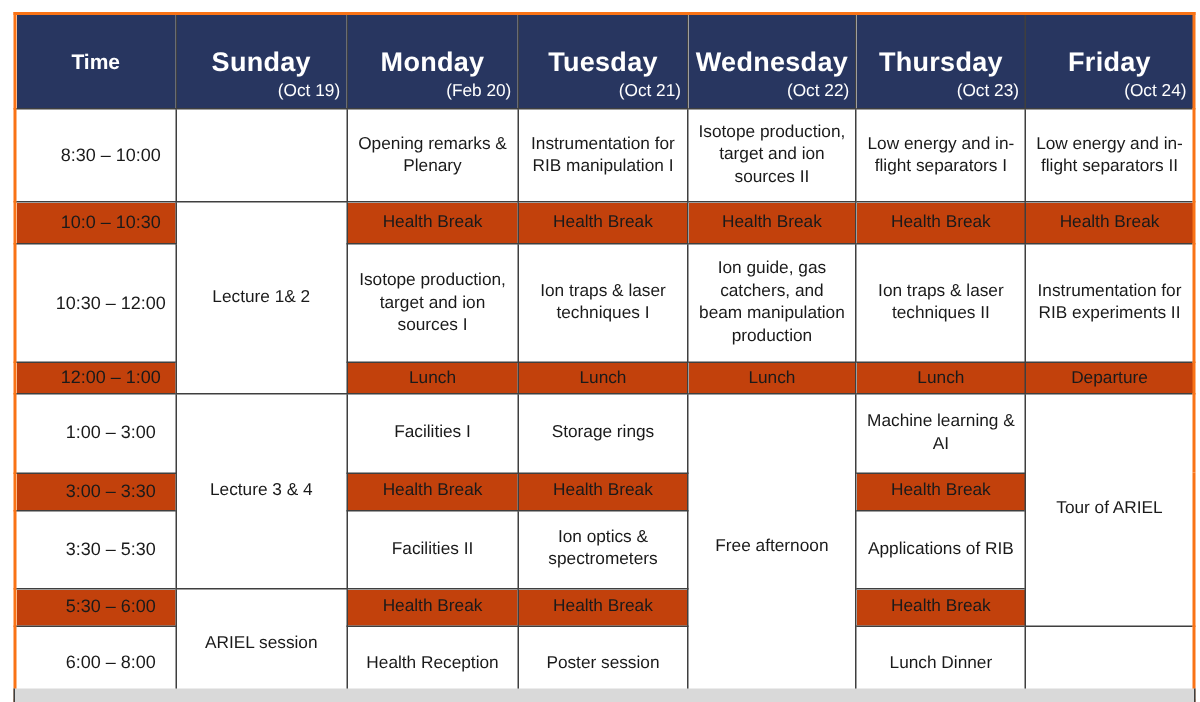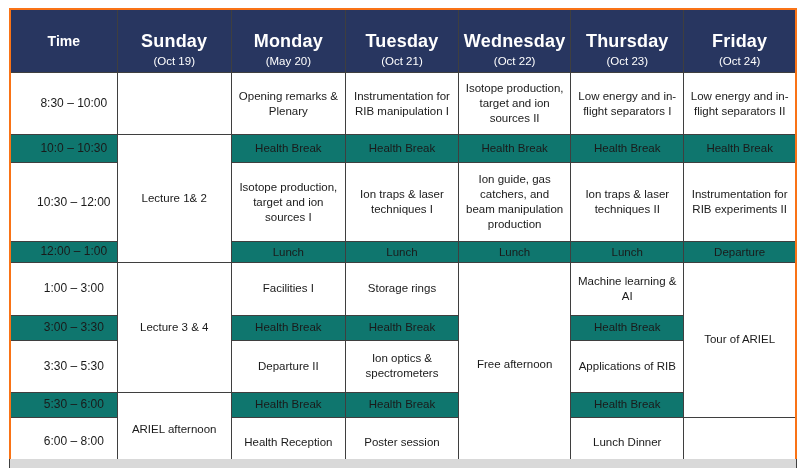--- a/index.html
+++ b/index.html
@@ -45,32 +45,33 @@
     font-size: 18px;
     font-weight: 700;
     letter-spacing: 0.2px;
     margin-top: 17px;
   }
   .day-date {
     display: block;
     font-size: 11.5px;
     font-weight: 400;
     margin-top: 1px;
+    text-align: right;
   }
   th.time-header {
     font-size: 14px;
     font-weight: 700;
   }
   td.time {
     font-size: 12px;
     white-space: nowrap;
     padding-left: 26px;
   }
   td.g {
-    background: #0f766e;
+    background: #c2410c;
   }
   
   .bottom-sliver {
     position: absolute;
     left: 9px;
     top: 459px;
     width: 786px;
     height: 9px;
     background: #d9d9d9;
     border-left: 1px solid #3f3f3f;
@@ -94,21 +95,21 @@
 
     <tbody>
         <tr style="height:45px">
       <th class="time-header">Time</th>
       <th class="day-header">
         <span class="day-name">Sunday</span>
         <span class="day-date">(Oct 19)</span>
       </th>
       <th class="day-header">
         <span class="day-name">Monday</span>
-        <span class="day-date">(May 20)</span>
+        <span class="day-date">(Feb 20)</span>
       </th>
       <th class="day-header">
         <span class="day-name">Tuesday</span>
         <span class="day-date">(Oct 21)</span>
       </th>
       <th class="day-header">
         <span class="day-name">Wednesday</span>
         <span class="day-date">(Oct 22)</span>
       </th>
       <th class="day-header">
@@ -171,28 +172,28 @@
 
     <tr style="height:25px">
       <td class="time g">3:00 – 3:30</td>
       <td class="g">Health Break</td>
       <td class="g">Health Break</td>
       <td class="g">Health Break</td>
     </tr>
 
     <tr style="height:52px">
       <td class="time">3:30 – 5:30</td>
-      <td>Departure II</td>
+      <td>Facilities II</td>
       <td>Ion optics &amp; spectrometers</td>
       <td>Applications of RIB</td>
     </tr>
 
     <tr style="height:25px">
       <td class="time g">5:30 – 6:00</td>
-      <td rowspan="2">ARIEL afternoon</td>
+      <td rowspan="2">ARIEL session</td>
       <td class="g">Health Break</td>
       <td class="g">Health Break</td>
       <td class="g">Health Break</td>
     </tr>
 
     <tr style="height:50px">
       <td class="time">6:00 – 8:00</td>
       <td>Health Reception</td>
       <td>Poster session</td>
       <td>Lunch Dinner</td>

